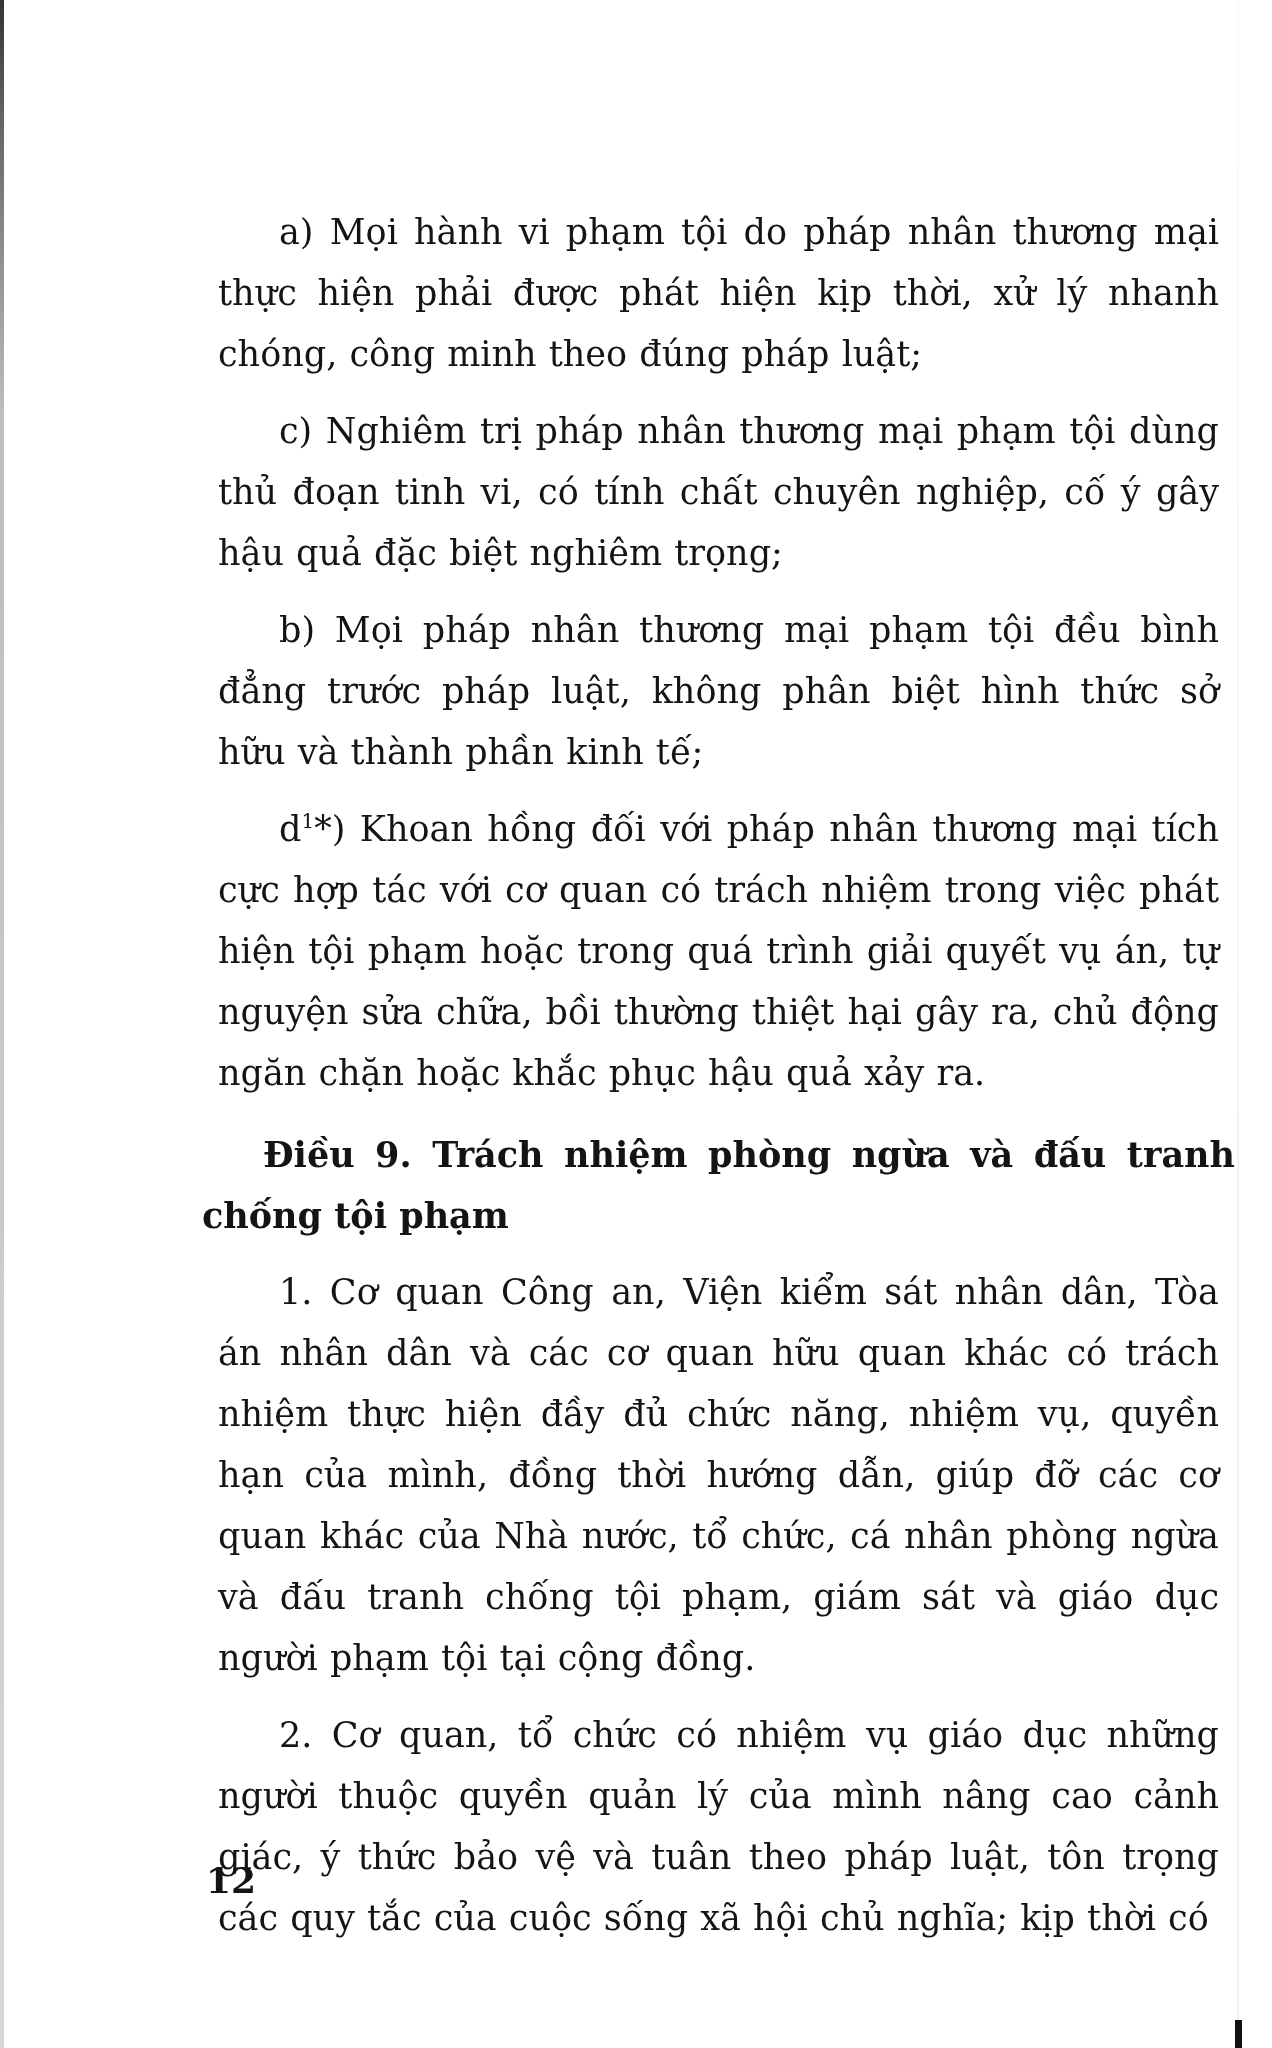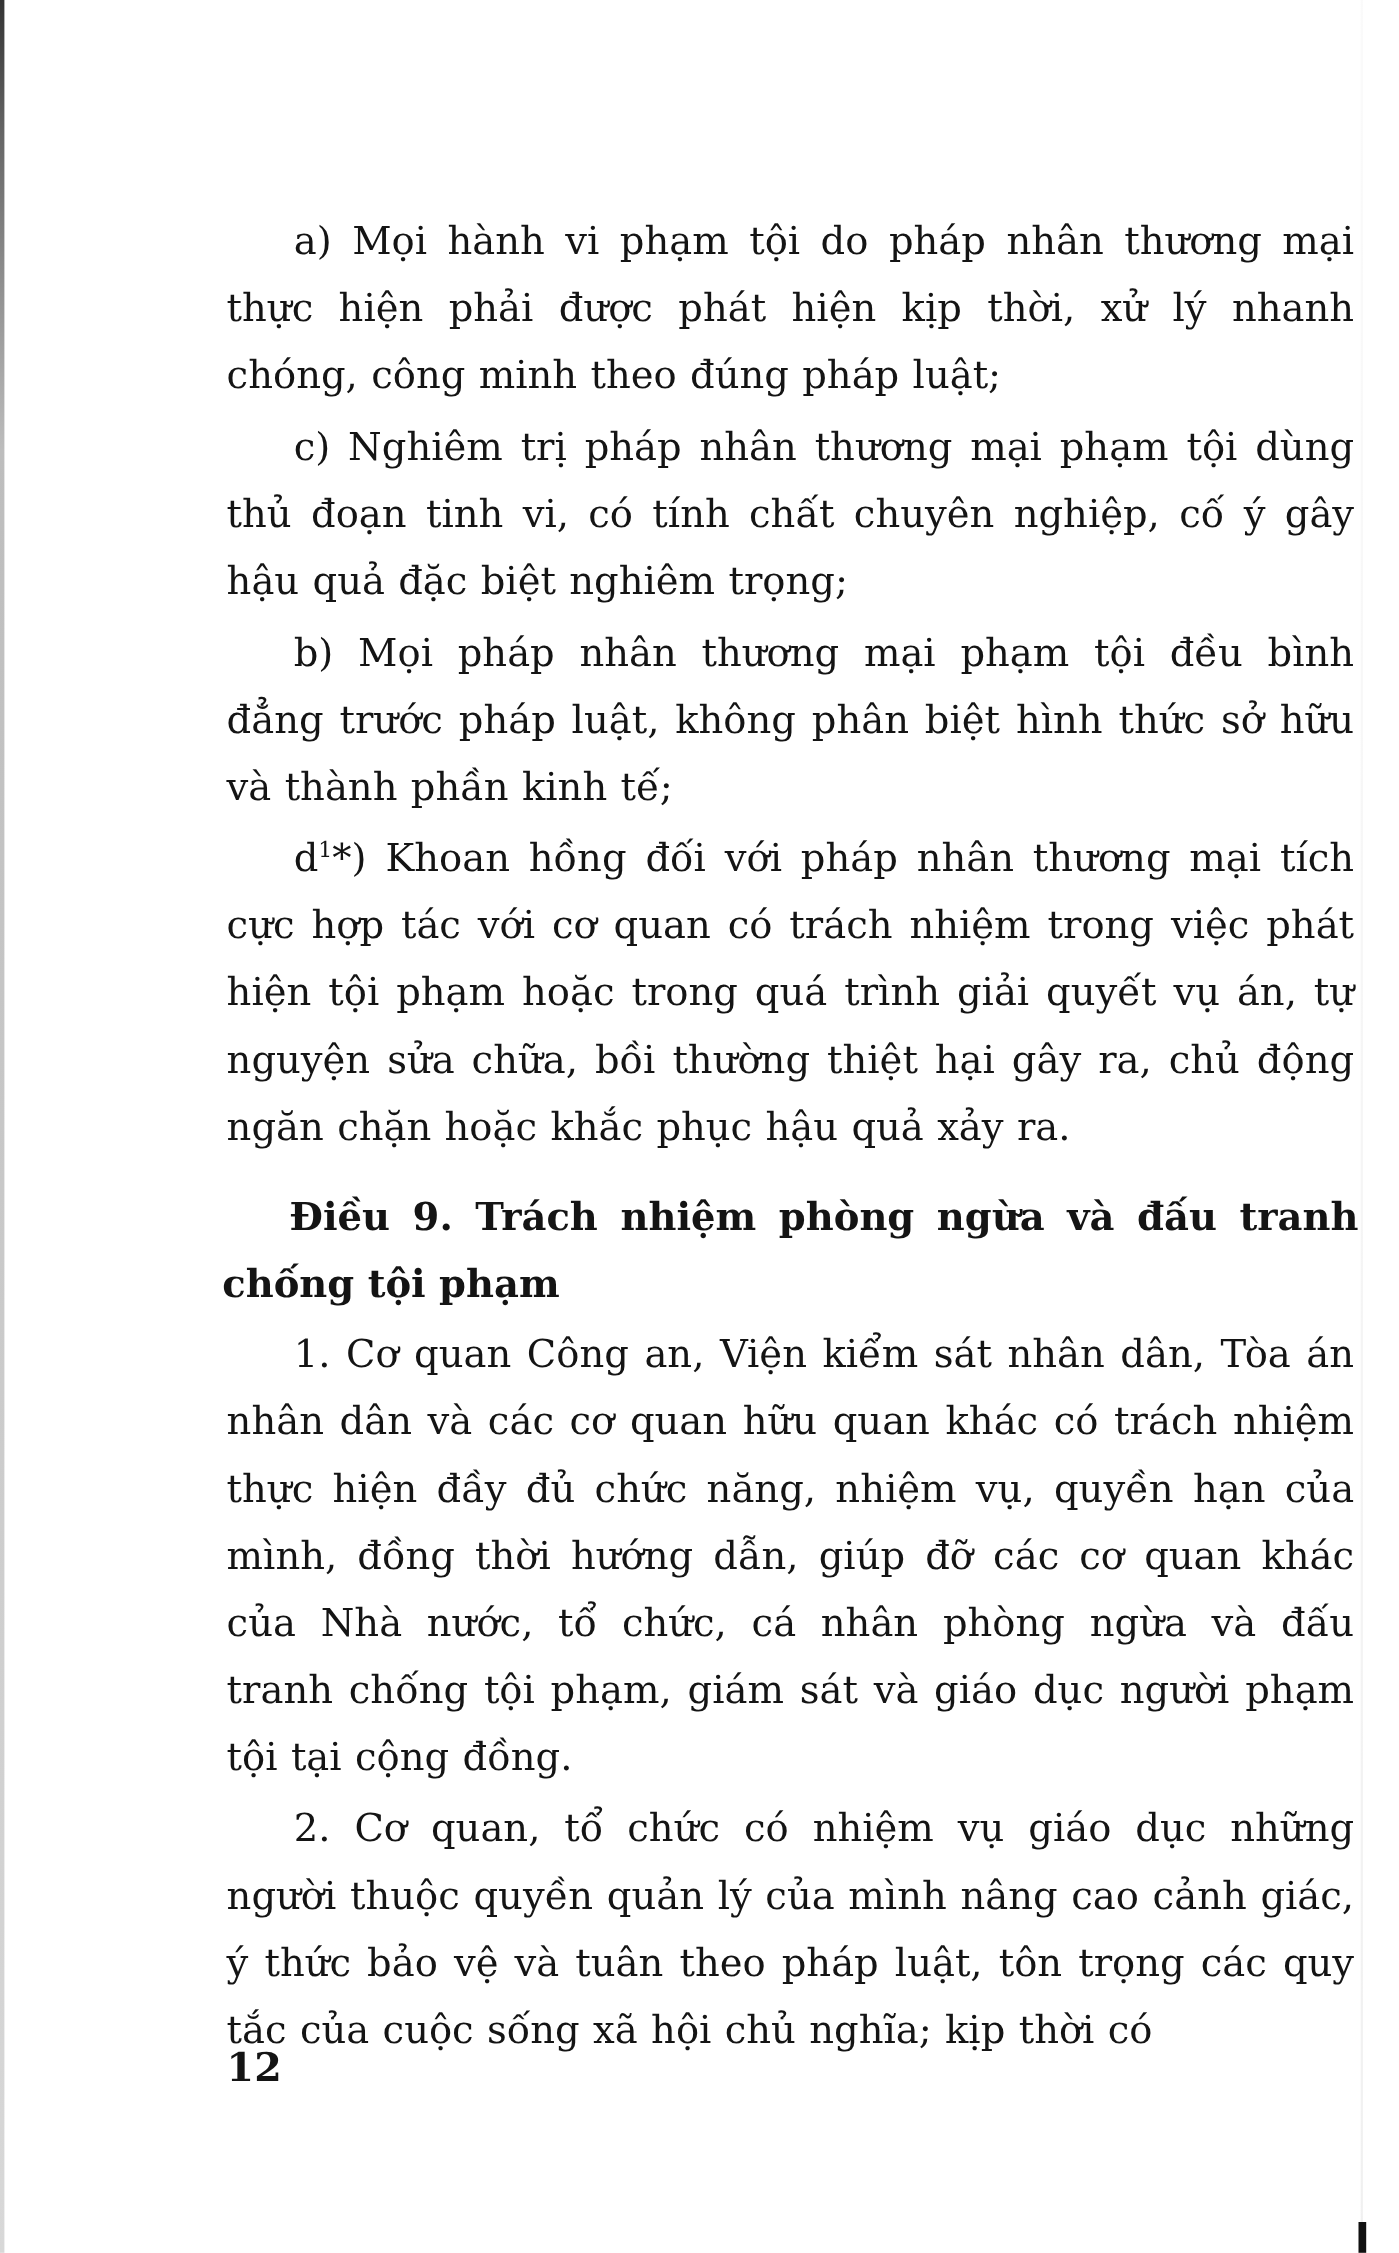--- a/index.html
+++ b/index.html
@@ -41,21 +41,21 @@
     }
     .page-body {
       position: absolute;
       left: 202px;
       top: 186px;
       width: 1033px;
       font-size: 35px;
       line-height: 61px;
     }
     .para {
-      margin: 4px;
+      margin: 16px;
       text-indent: 61px;
       text-align: justify;
       text-align-last: left;
       word-spacing: 1px;
     }
     .para.italic {
     }
     .para sup {
       font-size: 20px;
       line-height: 0;

